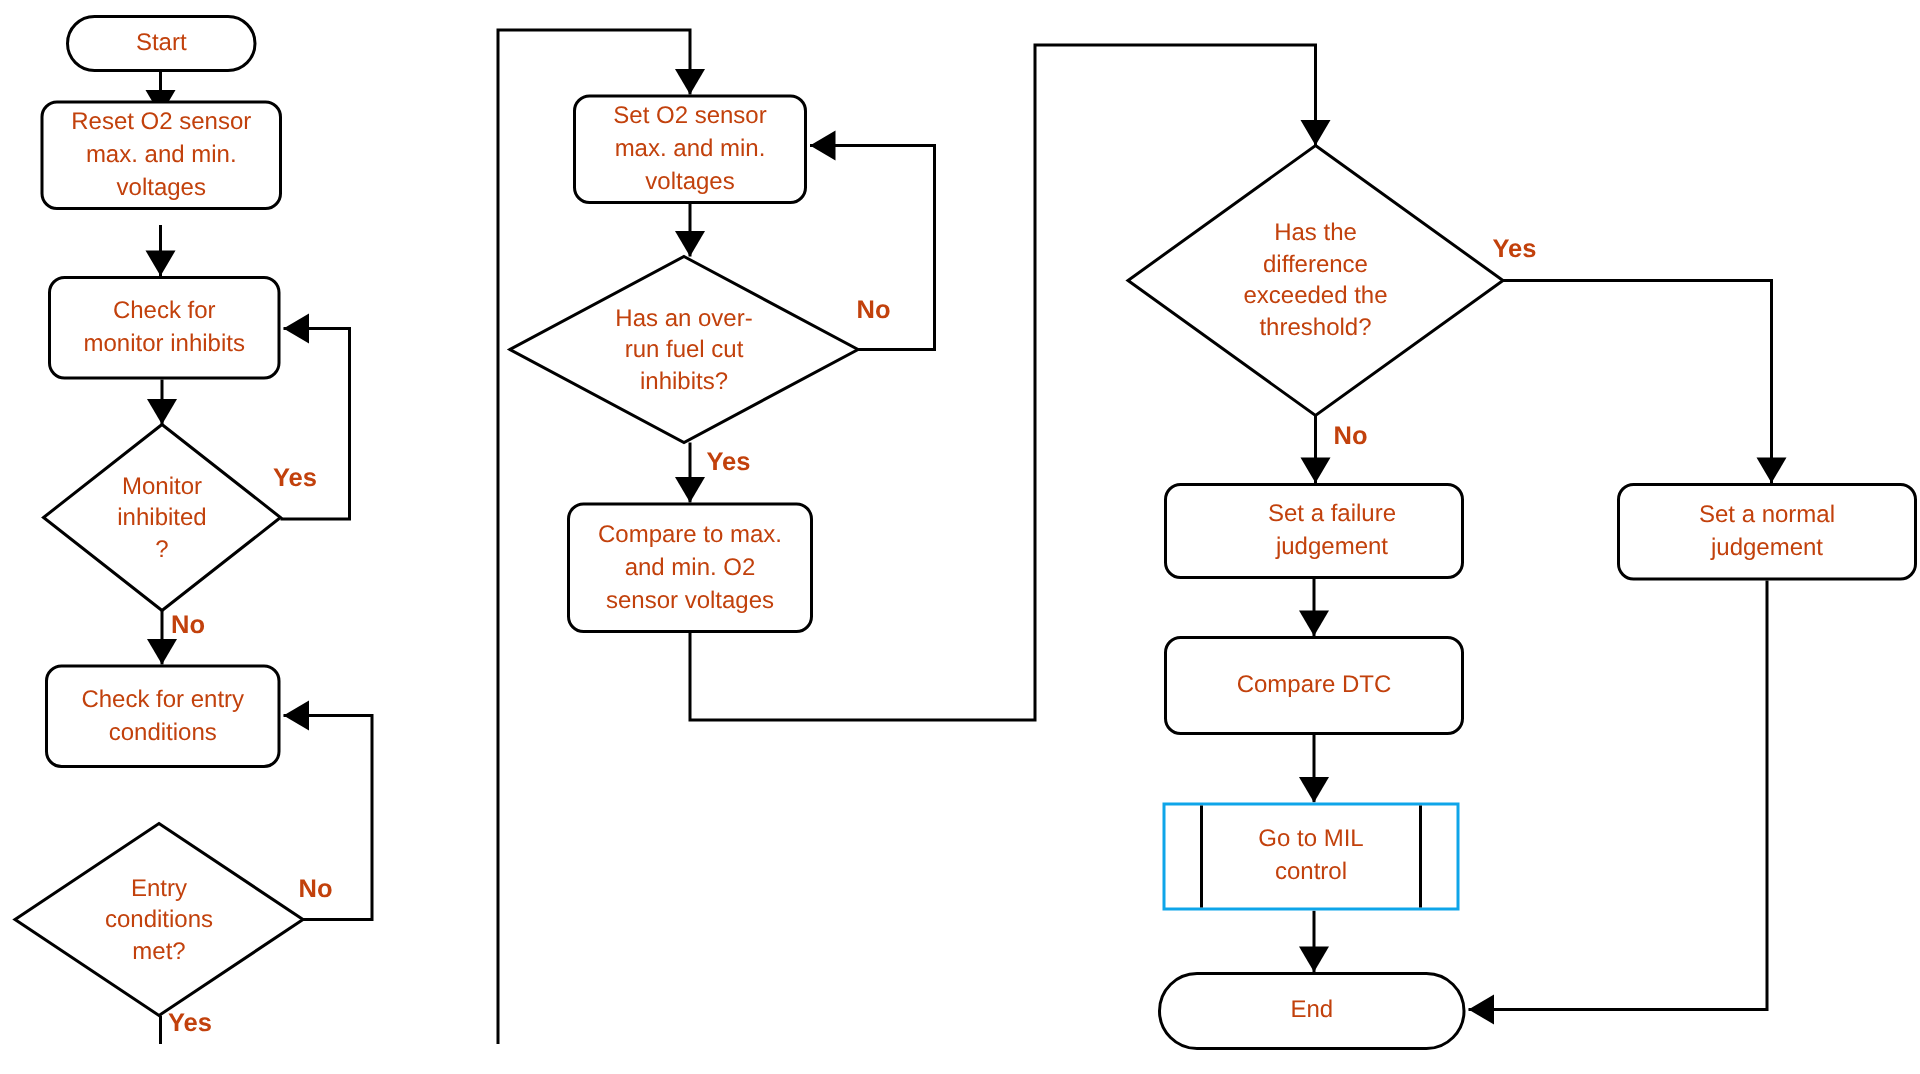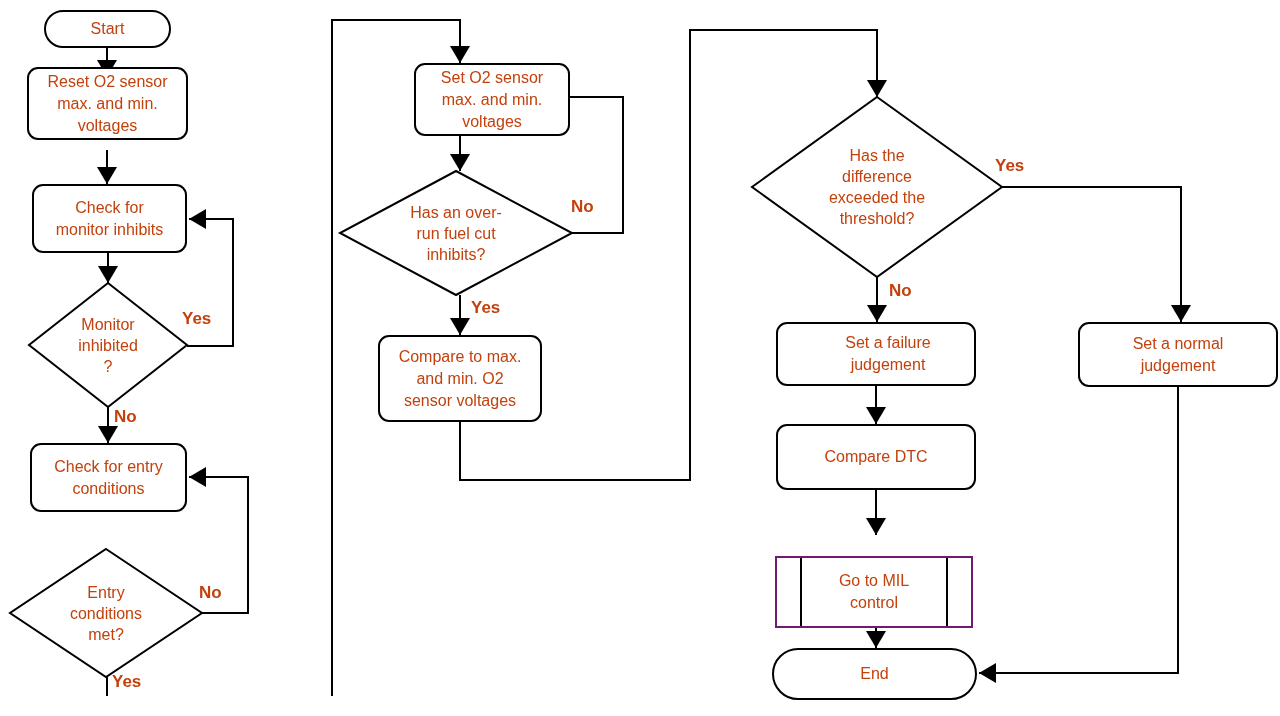--- a/index.html
+++ b/index.html
@@ -7,21 +7,21 @@
     position:relative;width:1280px;height:716px;background:#ffffff;
     font-family:"Liberation Sans",sans-serif;color:#c2410c;overflow:hidden;
   }
   svg.layer{position:absolute;left:0;top:0;width:1280px;height:716px;}
   .node{
     position:absolute;box-sizing:border-box;display:flex;align-items:center;justify-content:center;
     text-align:center;font-size:16px;line-height:22px;white-space:pre-line;background:#fff;
   }
   .process{border:2px solid #000;border-radius:11px;}
   .terminator{border:2px solid #000;}
-  .predef{border:2px solid #701a75;border-radius:0;margin-top:21px;}
+  .predef{border:2px solid #0ea5e9;border-radius:0;}
   .predef .bar{position:absolute;top:0;bottom:0;width:2px;background:#000;}
   .dtext{
     position:absolute;display:flex;align-items:center;justify-content:center;
     text-align:center;font-size:16px;line-height:21px;white-space:pre-line;background:transparent;
   }
   .elabel{position:absolute;font-weight:bold;font-size:17px;line-height:18px;}
 </style>
 </head>
 <body>
 
@@ -82,21 +82,21 @@
   <div class="node process" style="left:32px;top:184px;width:155px;height:69px;">
     <span>Check for
 monitor inhibits</span>
   </div>
 
   <div class="node process" style="left:30px;top:443px;width:157px;height:69px;">
     <span>Check for entry
 conditions</span>
   </div>
 
-  <div class="node process" style="left:382px;top:63px;width:156px;height:73px;margin-left:32px;">
+  <div class="node process" style="left:382px;top:63px;width:156px;height:73px;">
     <span>Set O2 sensor
 max. and min.
 voltages</span>
   </div>
 
   <div class="node process" style="left:378px;top:335px;width:164px;height:87px;">
     <span>Compare to max.
 and min. O2
 sensor voltages</span>
   </div>

